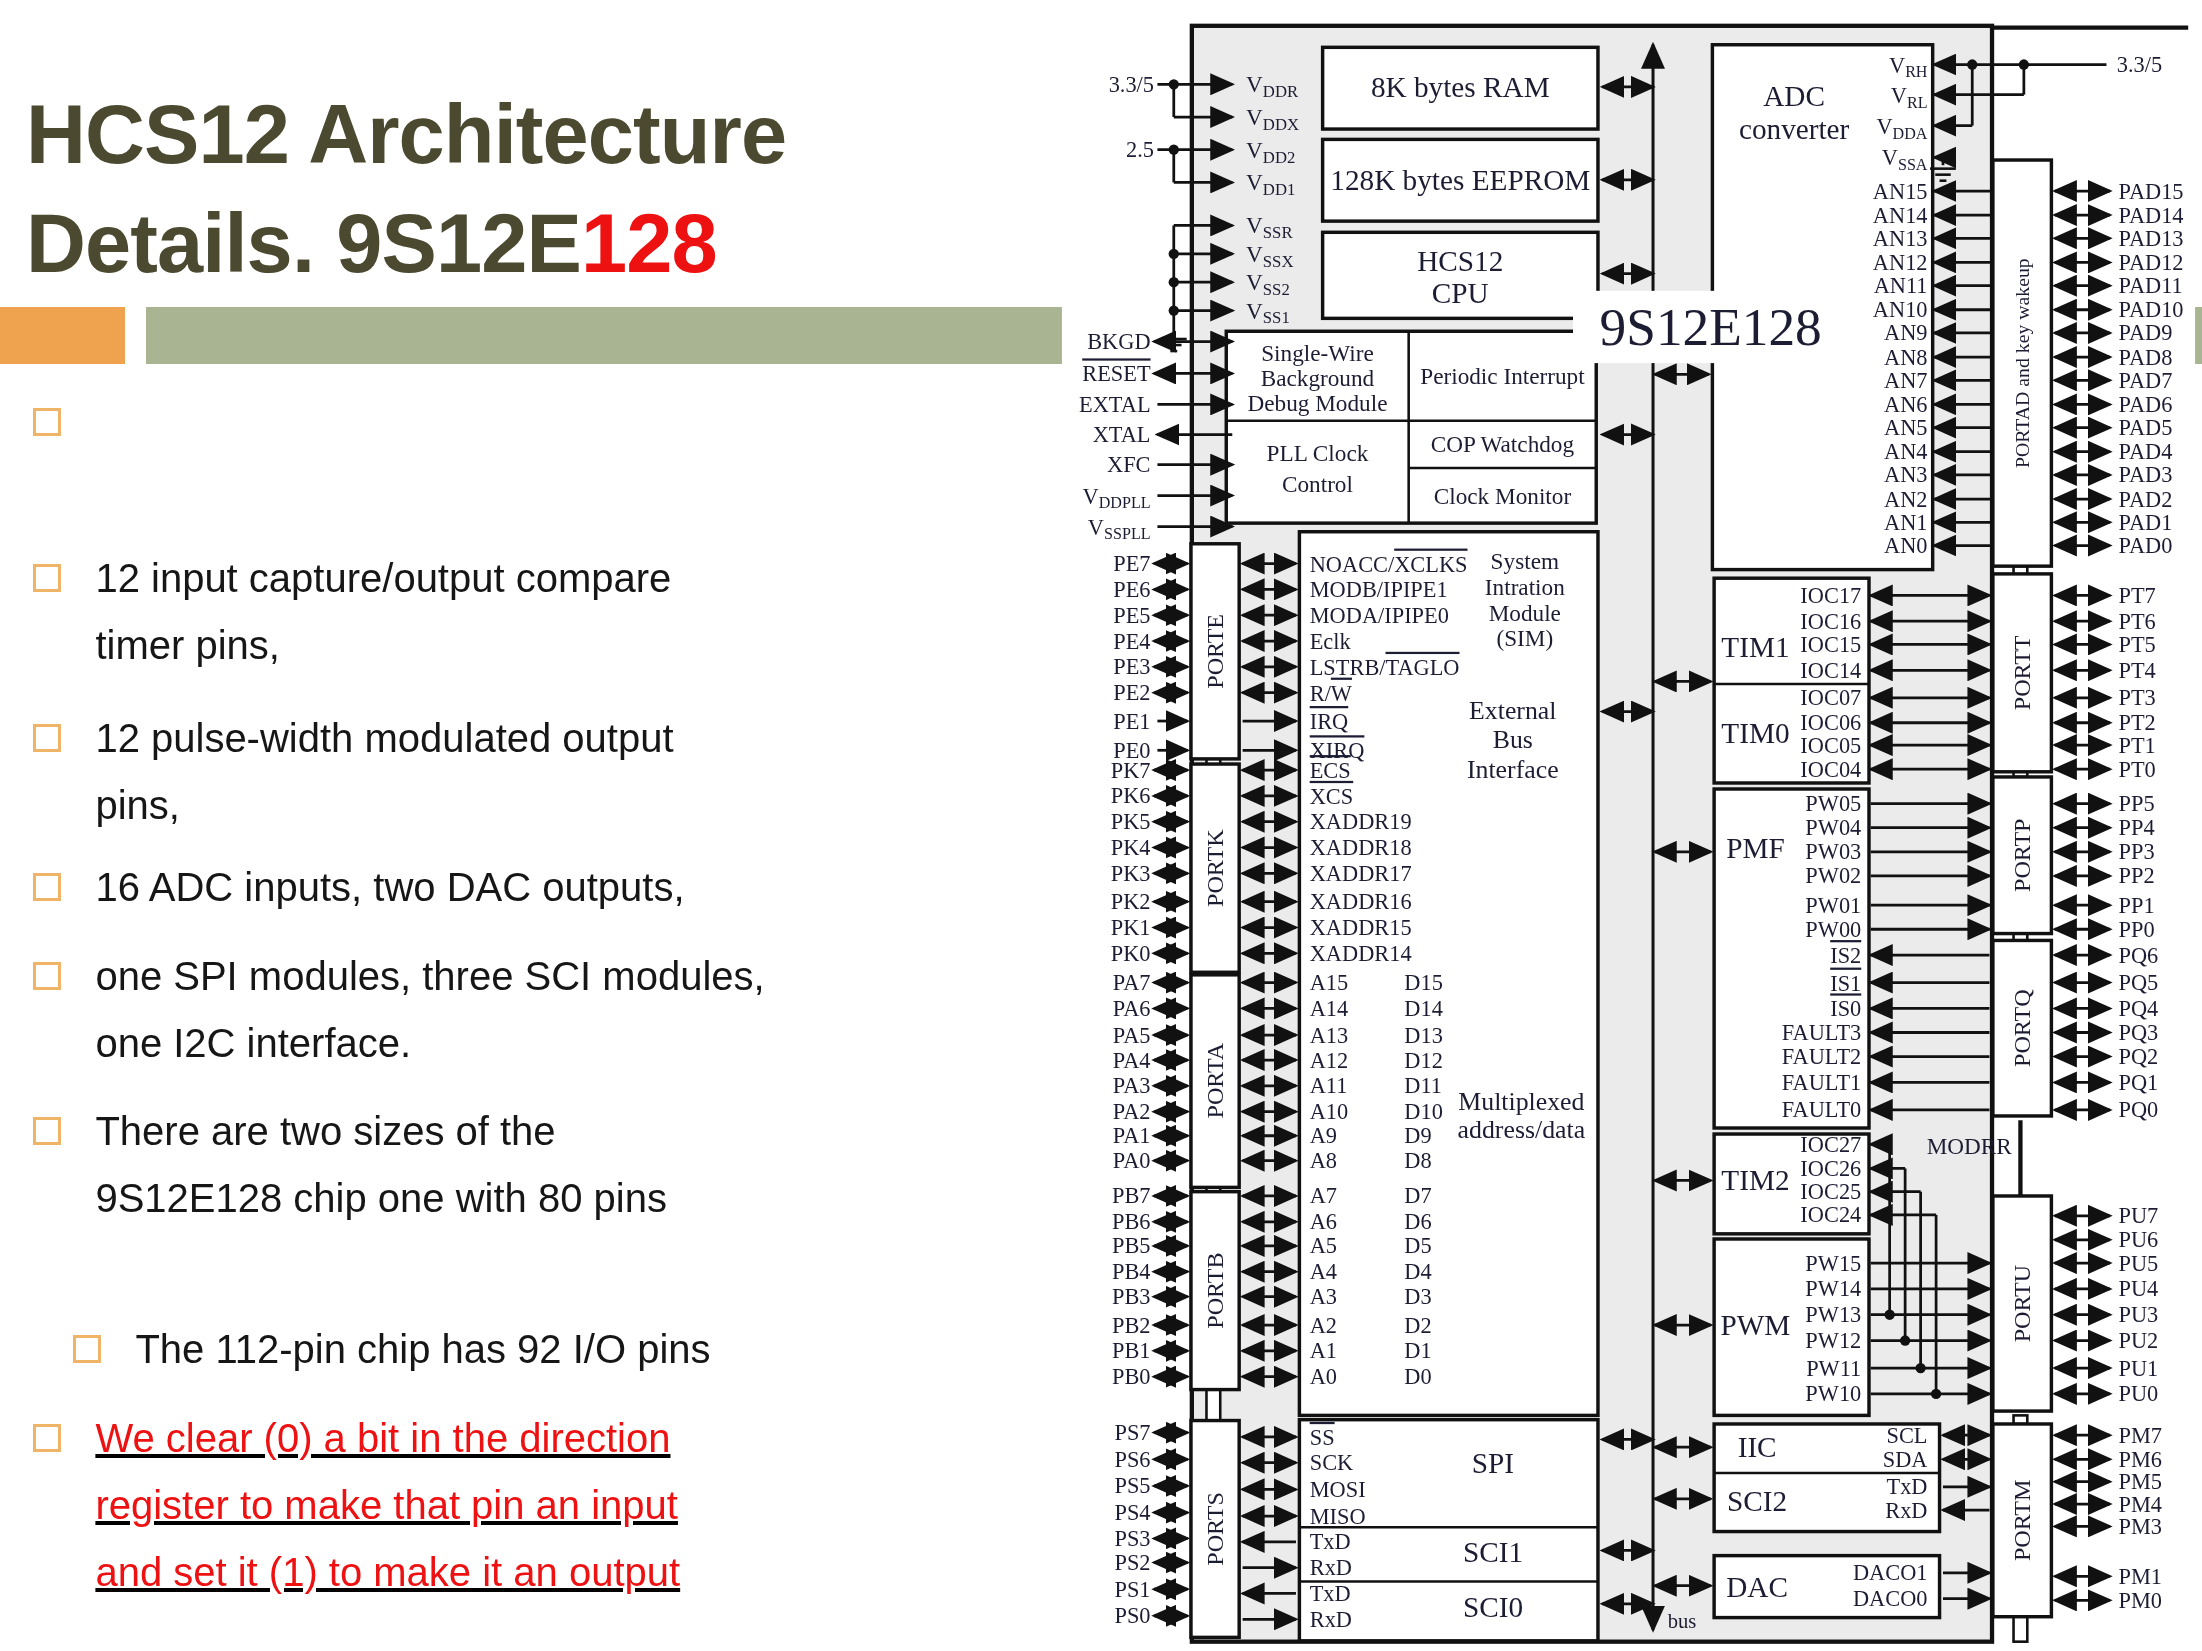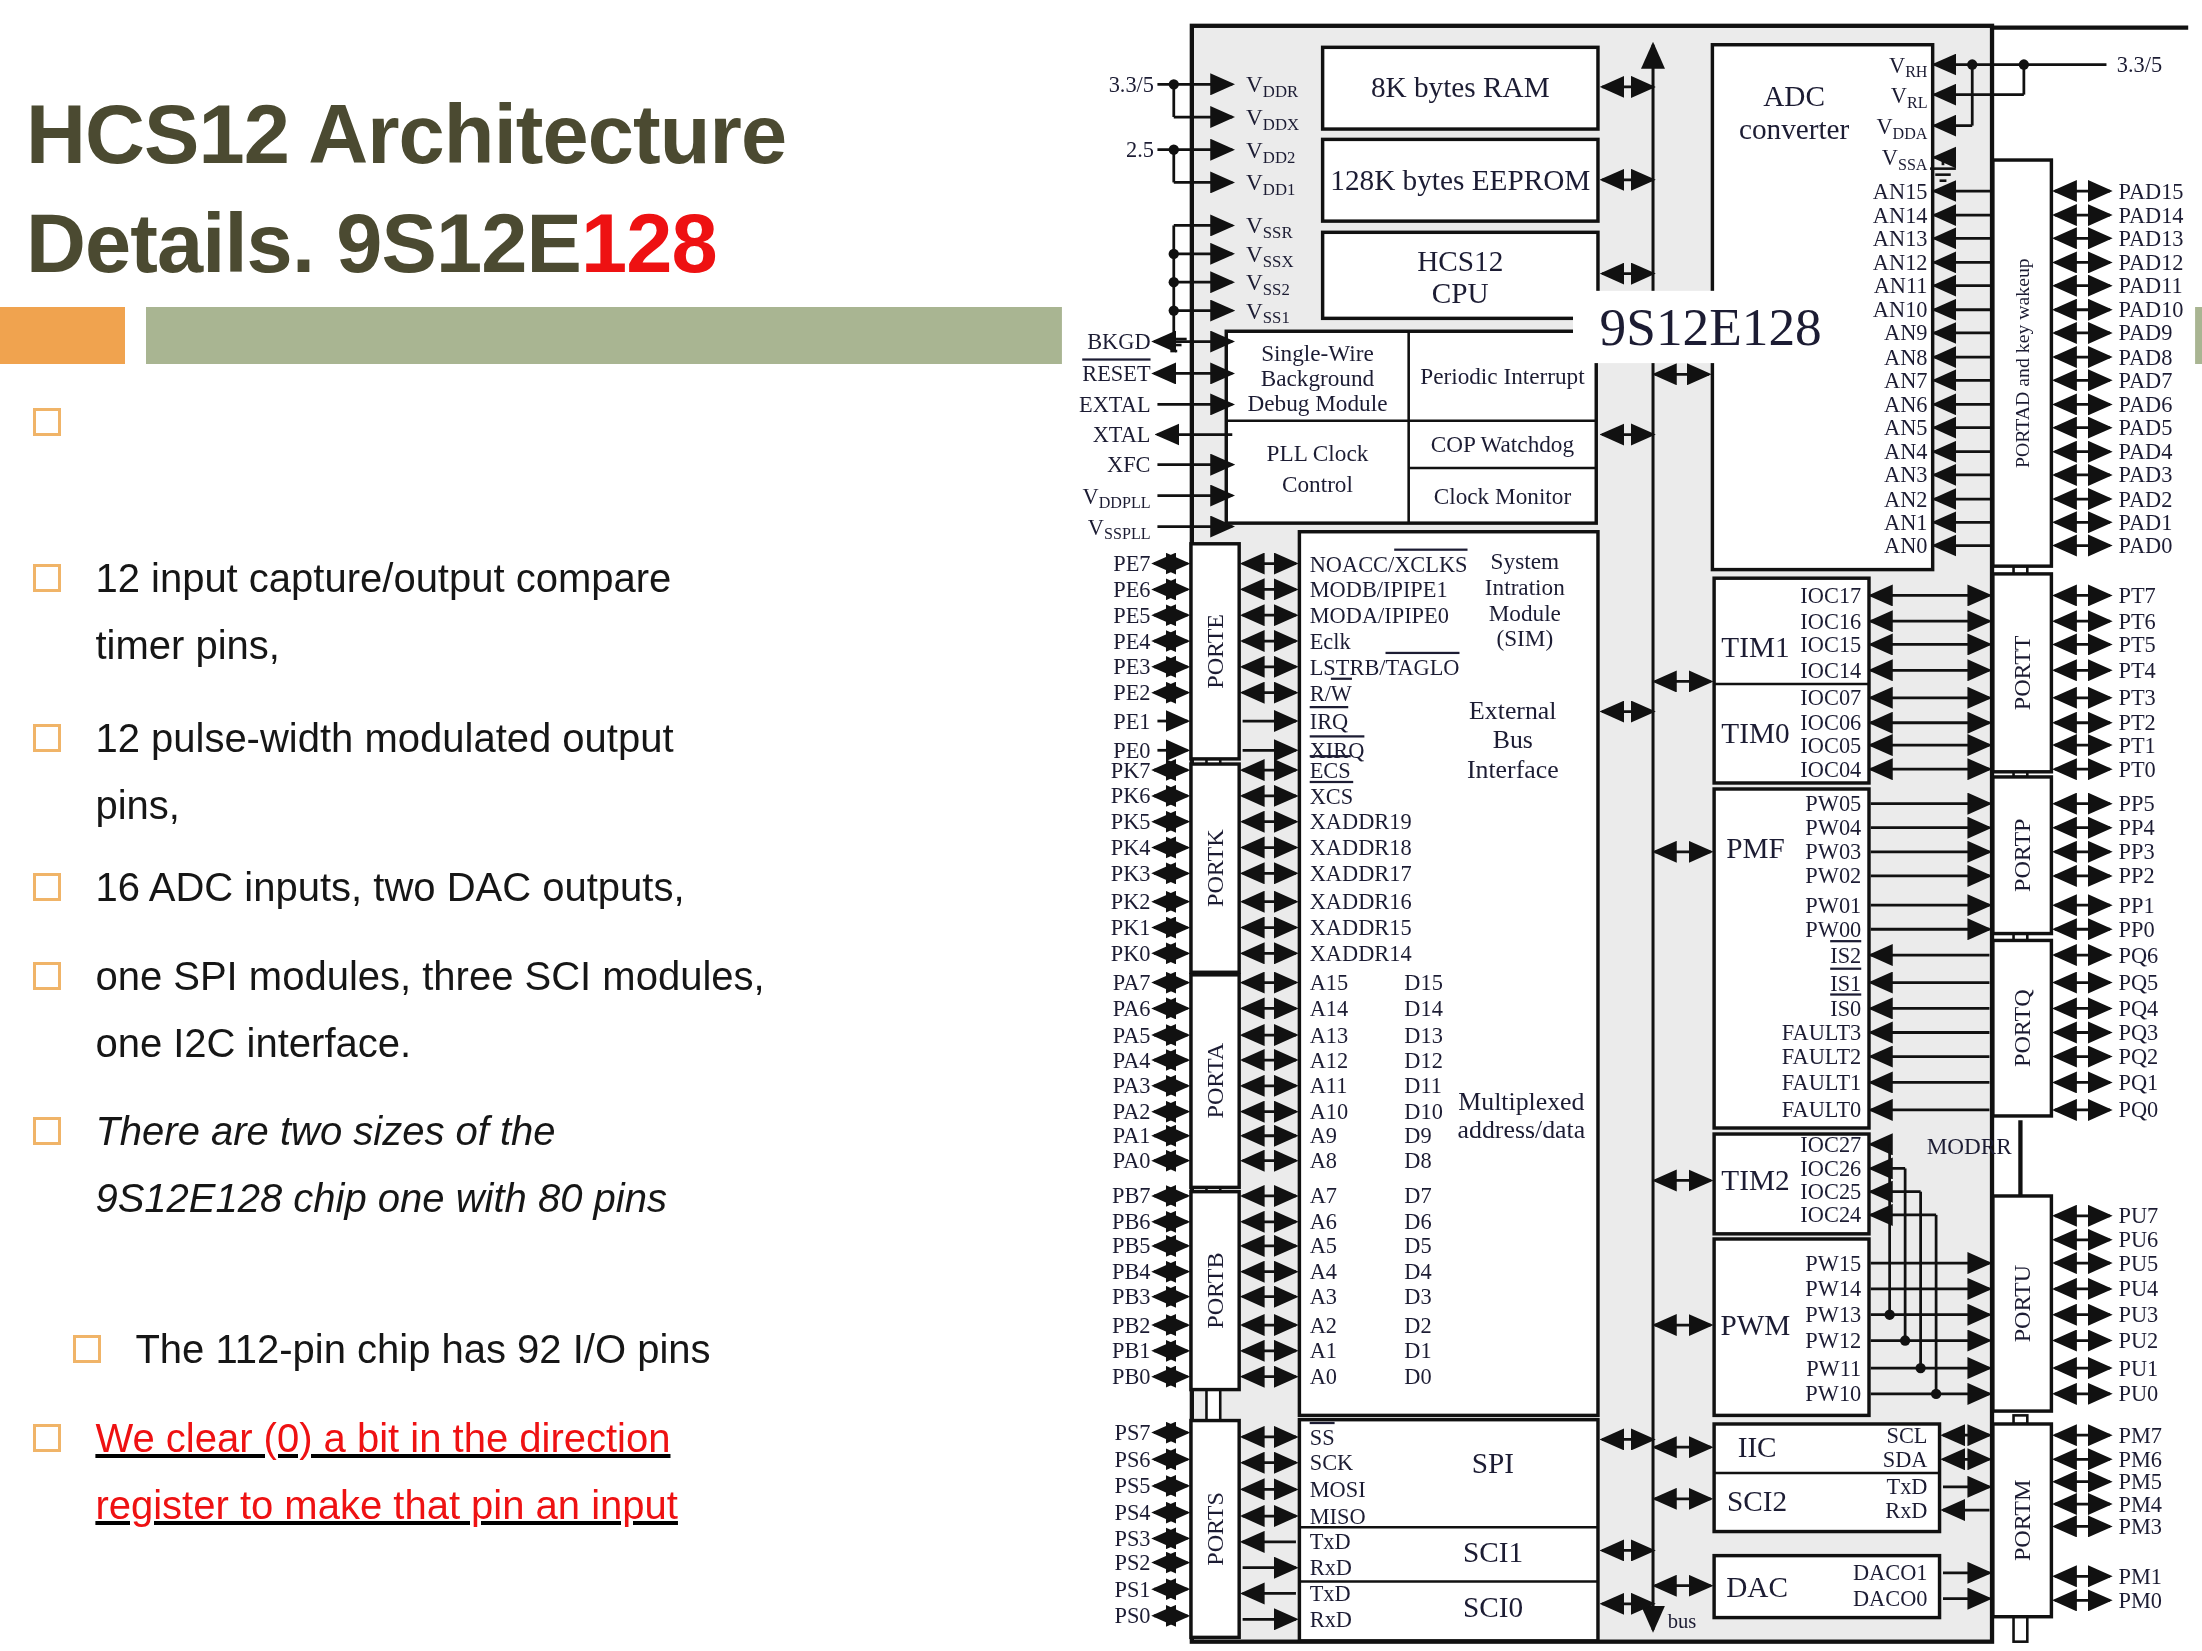--- a/index.html
+++ b/index.html
@@ -38,31 +38,31 @@
         <div class="btext"><span style="color: rgb(22, 22, 22);">12 pulse-width modulated output</span><br><span style="color: rgb(22, 22, 22);">pins,</span></div>
       </div>
       <div class="bullet" style="top: 854px;">
         <span class="marker" style="border-color: rgb(240, 180, 104);"></span>
         <div class="btext"><span style="color: rgb(22, 22, 22);">16 ADC inputs, two DAC outputs,</span></div>
       </div>
       <div class="bullet" style="top: 943px;">
         <span class="marker" style="border-color: rgb(240, 180, 104);"></span>
         <div class="btext"><span style="color: rgb(22, 22, 22);">one SPI modules, three SCI modules,</span><br><span style="color: rgb(22, 22, 22);">one I2C interface.</span></div>
       </div>
-      <div class="bullet" style="top: 1098px; font-style: italic;">
+      <div class="bullet" style="top: 1098px;">
         <span class="marker" style="border-color: rgb(240, 180, 104);"></span>
         <div class="btext"><span style="color: rgb(22, 22, 22);">There are two sizes of the</span><br><span style="color: rgb(22, 22, 22);">9S12E128 chip one with 80 pins</span><br></div>
       </div>
       <div class="bullet" style="top: 1316px; padding-left: 40px;">
         <span class="marker" style="border-color: rgb(240, 180, 104);"></span>
         <div class="btext"><span style="color: rgb(22, 22, 22);">The 112-pin chip has 92 I/O pins</span></div>
       </div>
       <div class="bullet" style="top: 1405px; text-decoration: underline;">
         <span class="marker" style="border-color: rgb(240, 180, 104);"></span>
-        <div class="btext"><span style="color: rgb(238, 17, 18);">We clear (0) a bit in the direction</span><br><span style="color: rgb(238, 17, 18);">register to make that pin an input</span><br></div>
+        <div class="btext"><span style="color: rgb(238, 17, 18);">We clear (0) a bit in the direction</span><br><span style="color: rgb(238, 17, 18);">register to make that pin an input</span><br><span style="color: rgb(238, 17, 18);">and set it (1) to make it an output</span></div>
       </div>
     </div>
   <svg id="diagram-svg" width="2203" height="1652" viewBox="0 0 2560 1920">
       <defs>
         <marker id="ah-e" orient="auto" markerWidth="9" markerHeight="8" refX="8" refY="4" markerUnits="strokeWidth">
           <path d="M0,0 L9,4 L0,8 z" fill="#111"></path>
         </marker>
         <marker id="ah-s" orient="auto-start-reverse" markerWidth="9" markerHeight="8" refX="8" refY="4" markerUnits="strokeWidth">
           <path d="M0,0 L9,4 L0,8 z" fill="#111"></path>
         </marker>

